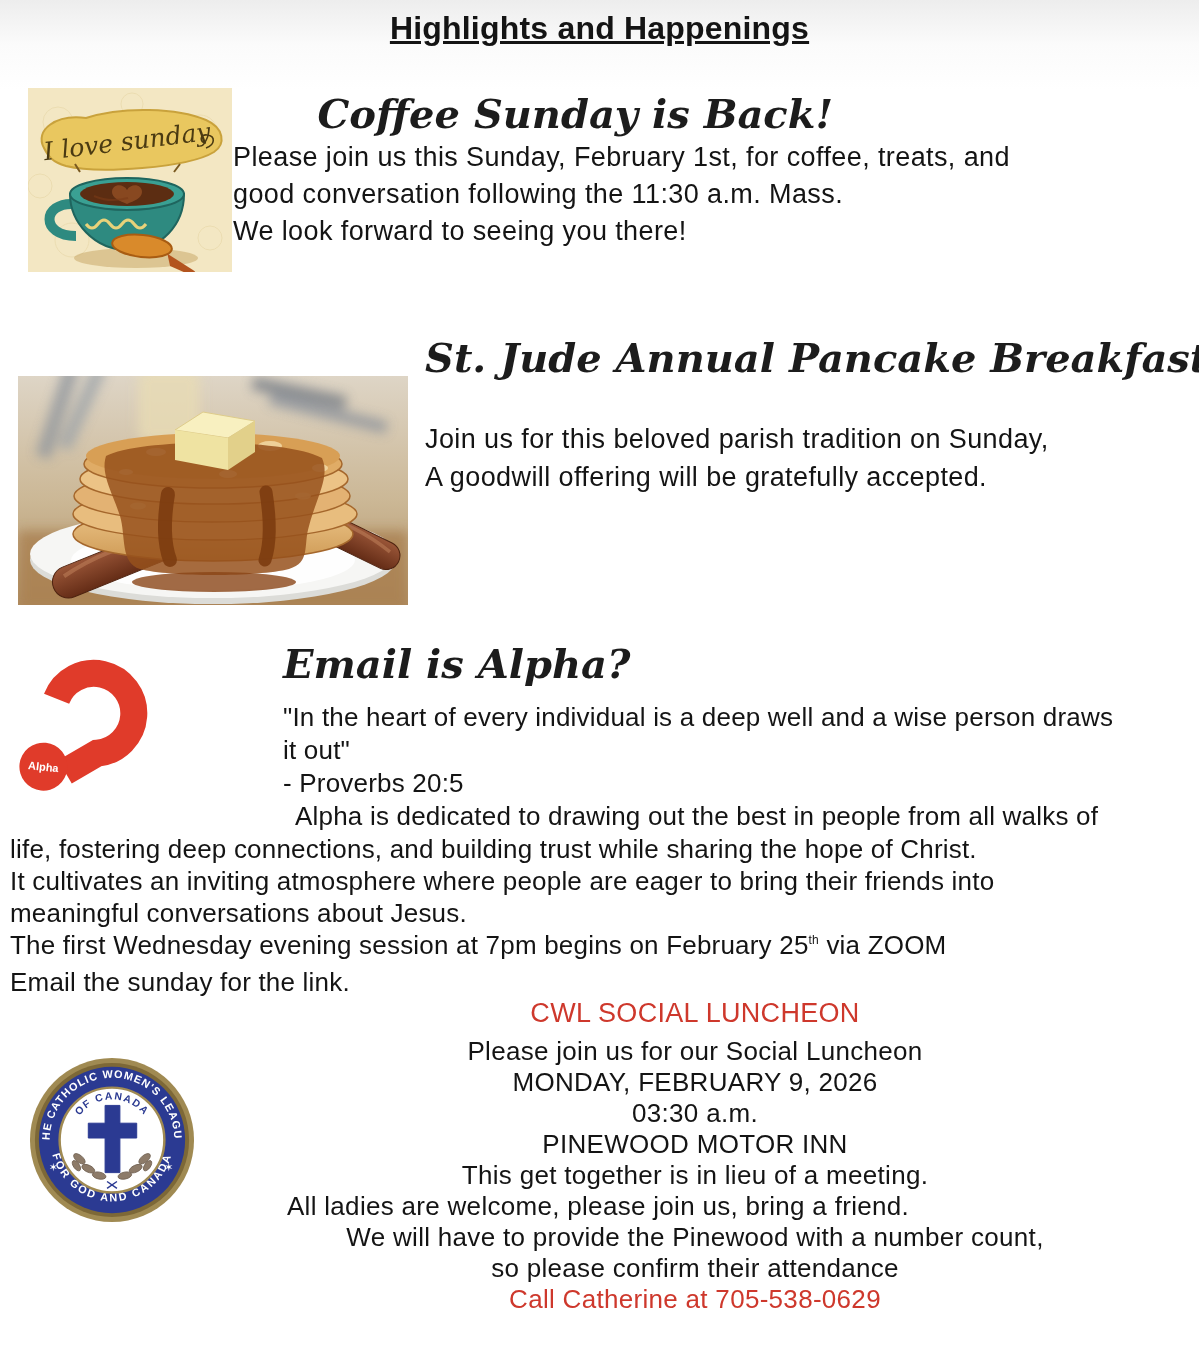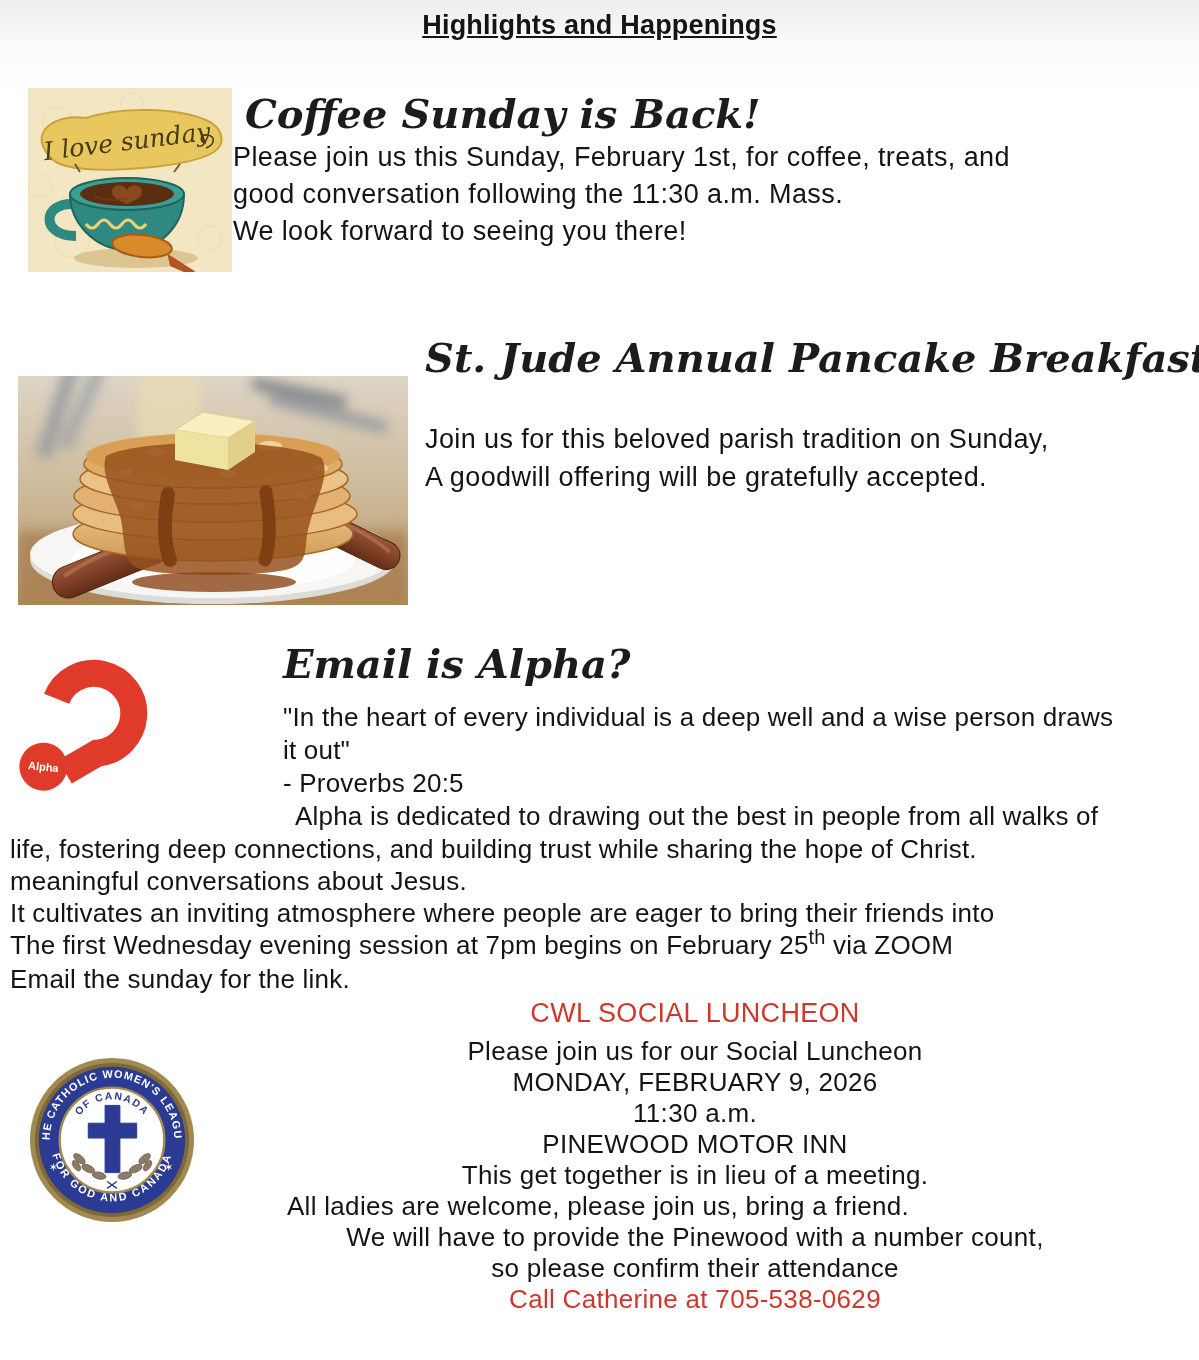--- a/index.html
+++ b/index.html
@@ -3,36 +3,36 @@
 <meta charset="utf-8">
 <style>
   html,body{margin:0;padding:0;background:#ffffff;}
   .page{
     position:relative;width:1199px;height:1360px;overflow:hidden;
     background:linear-gradient(180deg,#ededed 0px,#fbfbfb 45px,#ffffff 90px);
     font-family:"Liberation Sans",sans-serif;color:#141414;
   }
   .hdr{
     position:absolute;top:10px;left:0;width:100%;text-align:center;
-    font-size:27px;font-weight:bold;text-decoration:underline;letter-spacing:.2px;
+    font-size:32px;font-weight:bold;text-decoration:underline;letter-spacing:.2px;
   }
   .script{font-family:"DejaVu Serif",serif;font-style:italic;font-weight:600;color:#1c1c1c;}
   .bodytx{font-size:27px;letter-spacing:.4px;line-height:37px;white-space:nowrap;}
   .coffee-img{position:absolute;left:28px;top:88px;width:204px;height:184px;}
-  .coffee-title{position:absolute;left:233px;top:90px;width:600px;text-align:left;font-size:40px;padding-left:12px;}
+  .coffee-title{position:absolute;left:233px;top:90px;width:600px;text-align:right;font-size:40px;}
   .coffee-body{position:absolute;left:233px;top:139px;}
   .pancake-title{position:absolute;left:425px;top:334px;font-size:40px;white-space:nowrap;}
   .pancake-img{position:absolute;left:18px;top:376px;width:390px;height:229px;}
   .pancake-body{position:absolute;left:425px;top:420px;line-height:38px;}
   .alpha-logo{position:absolute;left:12px;top:650px;width:150px;height:150px;}
   .alpha-title{position:absolute;left:283px;top:640px;font-size:40px;white-space:nowrap;}
   .alpha-q{position:absolute;left:283px;top:701px;font-size:26px;line-height:33px;letter-spacing:.2px;white-space:nowrap;}
   .alpha-q .indent{padding-left:12px;}
   .alpha-b2{position:absolute;left:10px;top:833px;font-size:26px;line-height:32px;letter-spacing:.2px;white-space:nowrap;}
-  .supth{font-size:20px;position:relative;top:-10px;}
+  .supth{font-size:12px;position:relative;top:-10px;}
   .cwl-wrap{position:absolute;left:200px;top:998px;width:990px;text-align:center;font-size:26px;line-height:31px;letter-spacing:.3px;}
   .cwl-title{color:#ce382c;font-size:27px;font-weight:500;margin-bottom:7px;}
   .red{color:#ce382c;}
   .shift-left{position:relative;left:-97px;}
   .cwl-logo{position:absolute;left:28px;top:1056px;width:168px;height:168px;}
   .line{white-space:nowrap;}
 </style>
 </head>
 <body>
 
@@ -169,22 +169,22 @@
 
   <div class="alpha-q">
     <div class="line">"In the heart of every individual is a deep well and a wise person draws</div>
     <div class="line">it out"</div>
     <div class="line">- Proverbs 20:5</div>
     <div class="line indent">Alpha is dedicated to drawing out the best in people from all walks of</div>
   </div>
 
   <div class="alpha-b2">
     <div class="line">life, fostering deep connections, and building trust while sharing the hope of Christ.</div>
+    <div class="line">It cultivates an inviting atmosphere where people are eager to bring their friends into</div>
     <div class="line">meaningful conversations about Jesus.</div>
-    <div class="line">It cultivates an inviting atmosphere where people are eager to bring their friends into</div>
     <div class="line"><span>The first Wednesday evening session at 7pm begins on February 25</span><span class="supth">th</span><span> via ZOOM</span></div>
     <div class="line">Email the sunday for the link.</div>
   </div>
 
   <svg class="cwl-logo" viewBox="0 0 170 170" xmlns="http://www.w3.org/2000/svg">
     <circle cx="85" cy="85" r="83" fill="#a08a52"></circle>
     <circle cx="85" cy="85" r="78" fill="#7d6837"></circle>
     <circle cx="85" cy="85" r="74" fill="#2b3a92"></circle>
     <circle cx="85" cy="85" r="53" fill="#ffffff" stroke="#a08a52" stroke-width="2.5"></circle>
     <path id="cwlTop" d="M 85,85 m -63,0 a 63,63 0 1 1 126,0" fill="none"></path>
@@ -215,21 +215,21 @@
       <ellipse cx="98" cy="121" rx="7" ry="3.5" transform="rotate(-12 98 121)"></ellipse>
       <ellipse cx="121" cy="111" rx="6" ry="3" transform="rotate(-55 121 111)"></ellipse>
       <path d="M80,127 l10,7 M90,127 l-10,7" fill="none" stroke="#2b3a92" stroke-width="1.5"></path>
     </g>
   </svg>
 
   <div class="cwl-wrap">
     <div class="cwl-title line">CWL SOCIAL LUNCHEON</div>
     <div class="line">Please join us for our Social Luncheon</div>
     <div class="line">MONDAY, FEBRUARY 9, 2026</div>
-    <div class="line">11:30 a.m.</div>
+    <div class="line">03:30 a.m.</div>
     <div class="line">PINEWOOD MOTOR INN</div>
     <div class="line">This get together is in lieu of a meeting.</div>
     <div class="line shift-left">All ladies are welcome, please join us, bring a friend.</div>
     <div class="line">We will have to provide the Pinewood with a number count,</div>
     <div class="line">so please confirm their attendance</div>
     <div class="line red">Call Catherine at 705-538-0629</div>
   </div>
 
 </div>
 

